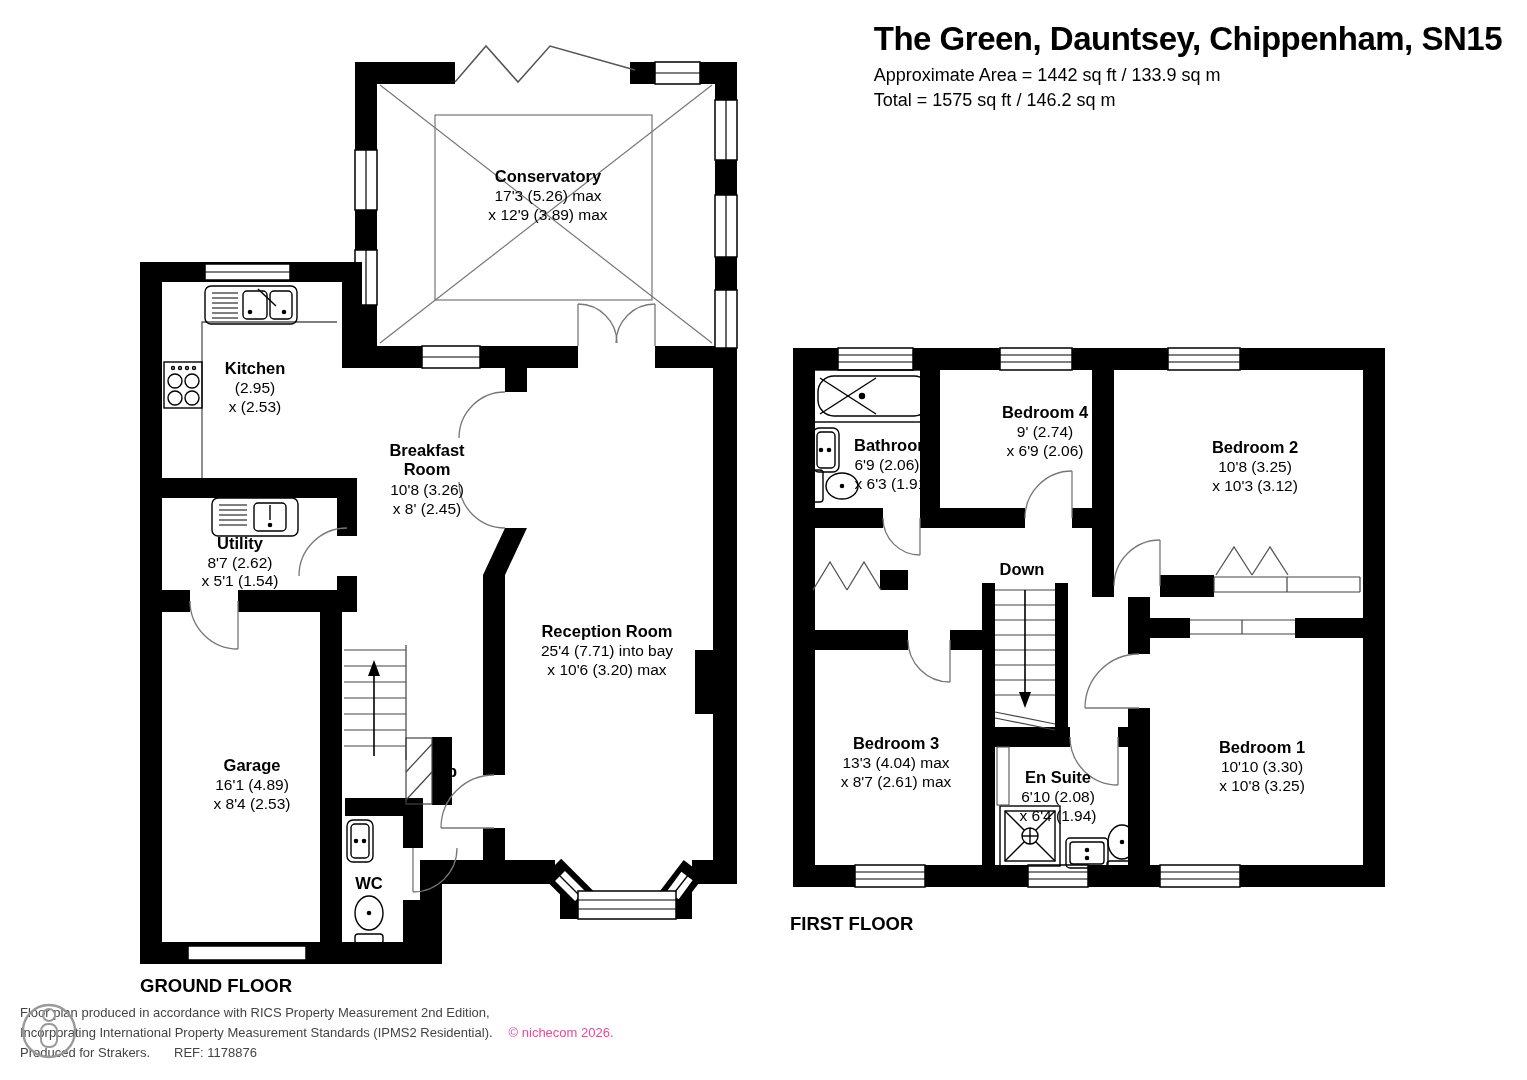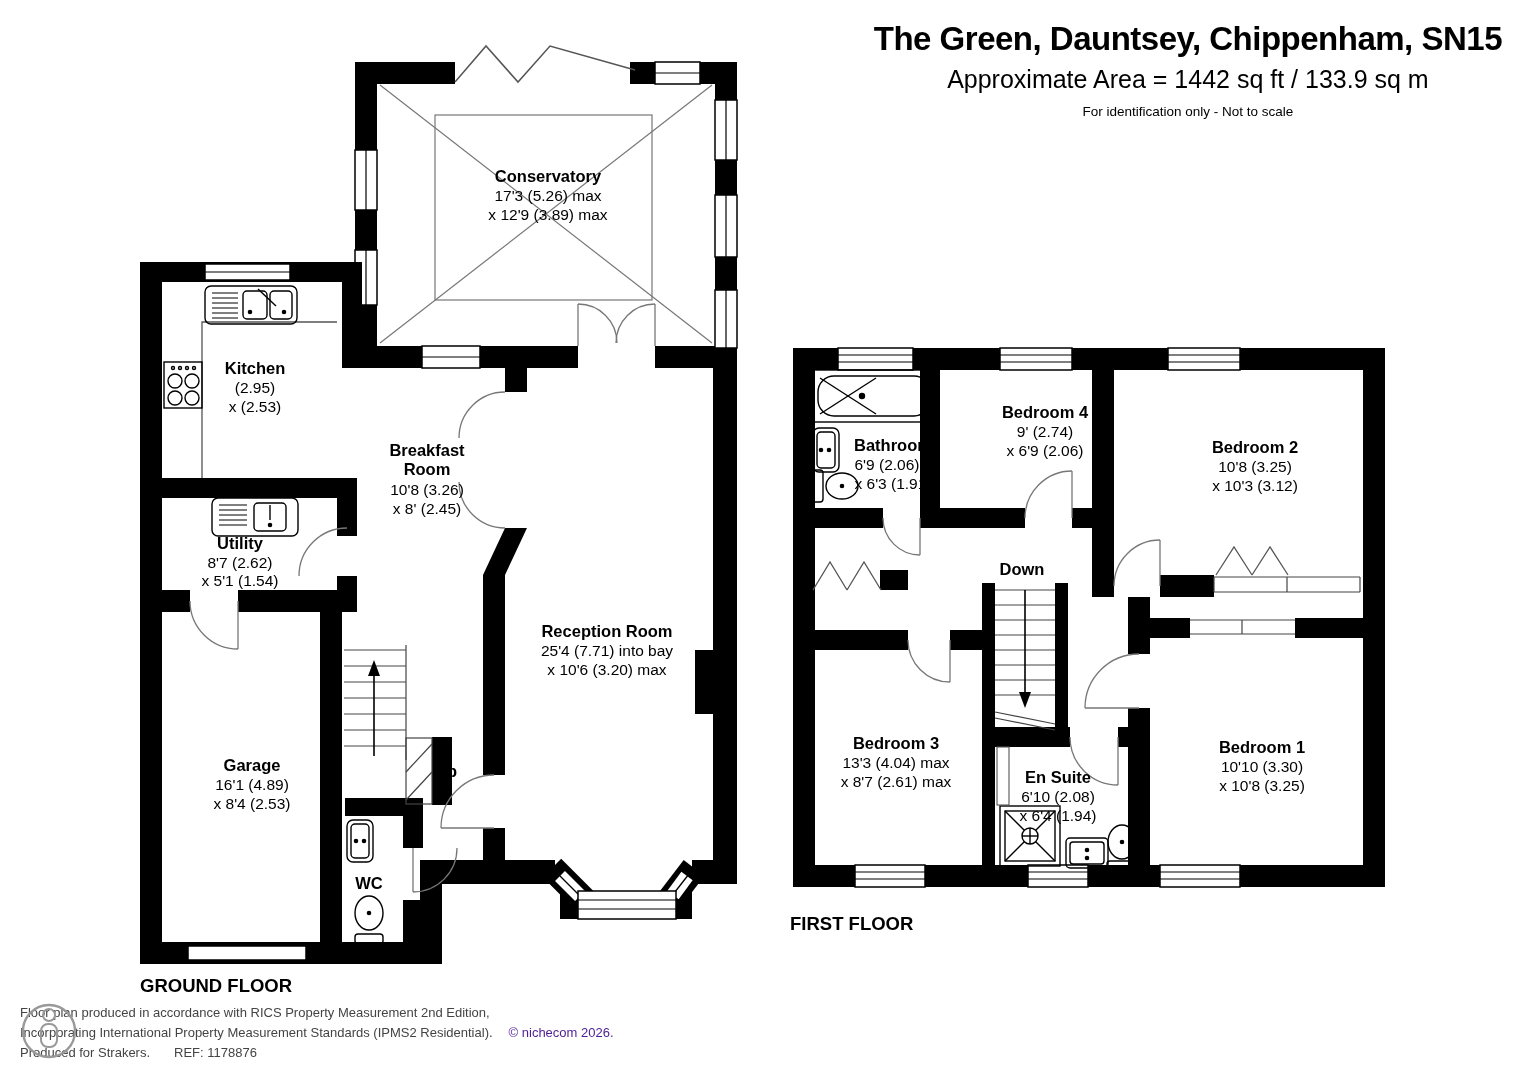--- a/index.html
+++ b/index.html
@@ -1,29 +1,29 @@
 <!DOCTYPE html>
 <html><head>
 <meta charset="utf-8">
 <style>
   html,body{margin:0;padding:0;background:#ffffff;}
   .canvas{
     position:relative;width:1527px;height:1080px;background:#ffffff;overflow:hidden;
     font-family:"Liberation Sans",sans-serif;color:#000;
   }
   
-  .header{position:absolute;top:20px;right:25px;text-align:center;line-height:1.18;}
+  .header{position:absolute;top:20px;right:25px;text-align:left;line-height:1.18;}
   .header .title{font-size:33px;font-weight:bold;letter-spacing:-0.5px;margin-bottom:6px;}
-  .header .area-line{font-size:25px;margin-top:4px;}
+  .header .area-line{font-size:18px;margin-top:4px;}
   .header .scale-note{font-size:13.5px;margin-top:10px;}
   
   .footer{position:absolute;left:20px;top:1000px;display:flex;align-items:flex-start;gap:12px;color:#444;}
   .footer .lines{font-size:13px;line-height:1.55;padding-top:3px;}
   .footer .row2{display:flex;}
-  .footer .copyright{margin-left:16px;color:#4c1d95;}
+  .footer .copyright{margin-left:16px;color:#ec4899;}
   .footer .ref{margin-left:24px;}
   .footer .row3{display:flex;}
   svg{position:absolute;left:0;top:0;}
   svg text{font-family:"Liberation Sans",sans-serif;fill:#000;}
   .room-name{font-size:16.5px;font-weight:bold;}
   .room-dim{font-size:15.5px;}
   .floor-label{font-size:18.5px;font-weight:bold;}
   .small-bold{font-size:16.5px;font-weight:bold;}
 </style>
 </head>
@@ -418,21 +418,21 @@
         <text class="room-dim" x="1058" y="821">x 6'4 (1.94)</text>
       </g>
       <text class="small-bold" x="1022" y="575" text-anchor="middle">Down</text>
       <text class="floor-label" x="790" y="930">FIRST FLOOR</text>
     </g>
   </svg>
 
   <div class="header">
     <div class="title">The Green, Dauntsey, Chippenham, SN15</div>
     <div class="area-line">Approximate Area = 1442 sq ft / 133.9 sq m</div>
-    <div class="scale-note">For identification only - Not to scale</div>
+    <div class="area-line">Total = 1575 sq ft / 146.2 sq m</div>
   </div>
 
   <div class="footer">
     <svg width="62" height="62" viewBox="0 0 62 62">
       <circle cx="29" cy="31" r="26" fill="none" stroke="#999" stroke-width="2.4"></circle>
       <circle cx="29" cy="15" r="6" fill="none" stroke="#999" stroke-width="2"></circle>
       <rect x="21" y="24" width="16" height="23" rx="7" fill="none" stroke="#999" stroke-width="2"></rect>
     </svg>
     <div class="lines">
       <div>Floor plan produced in accordance with RICS Property Measurement 2nd Edition,</div>

